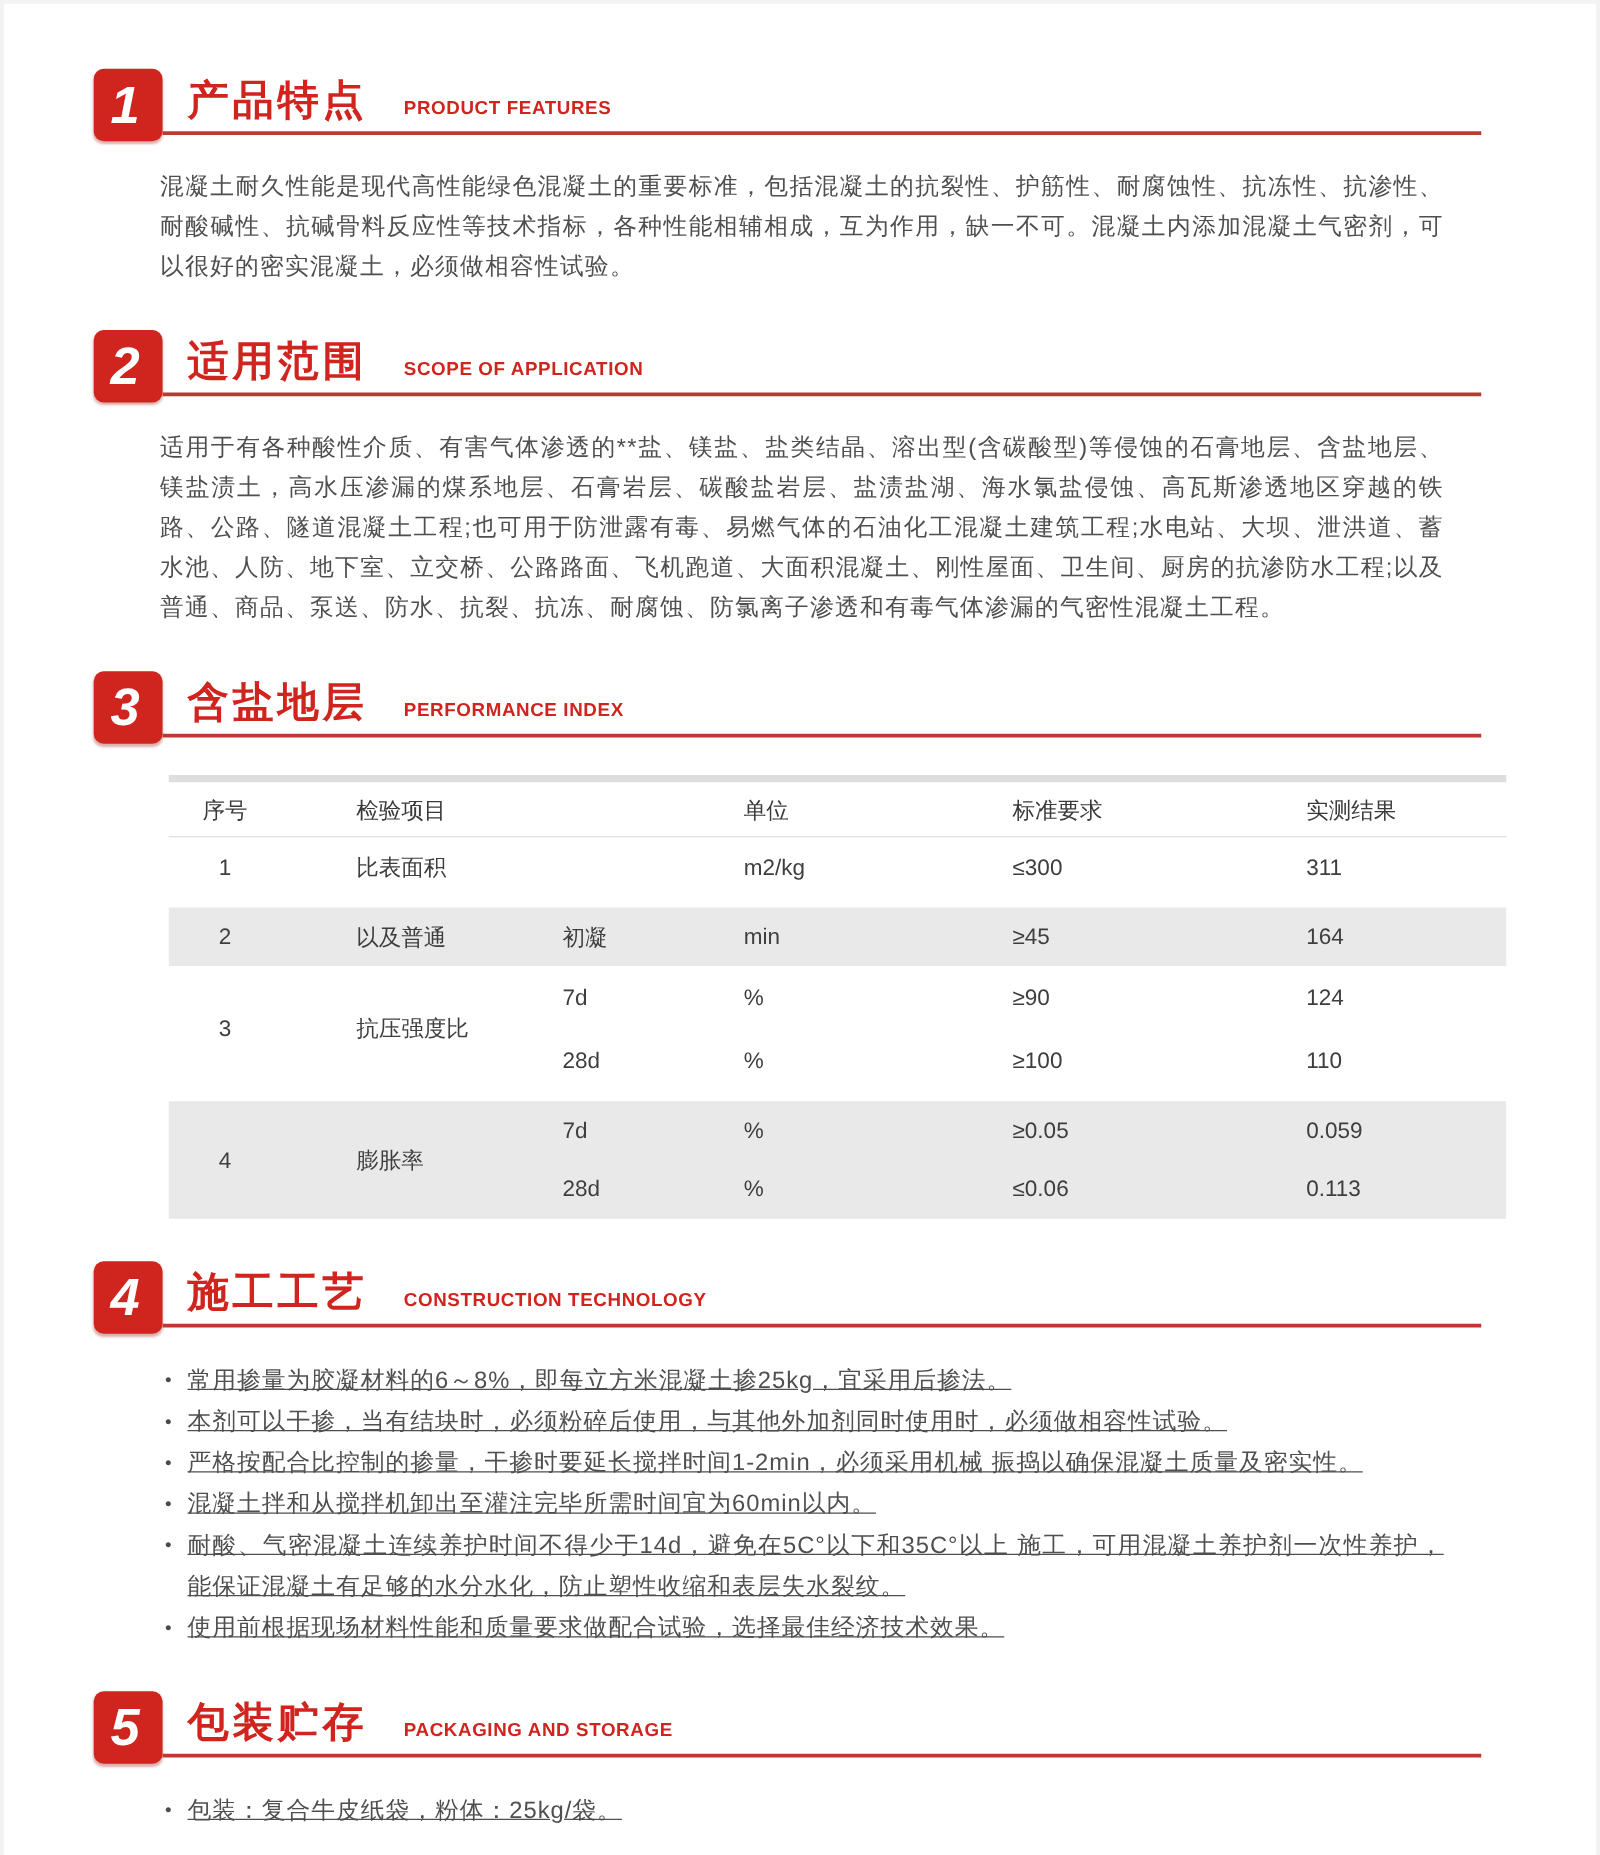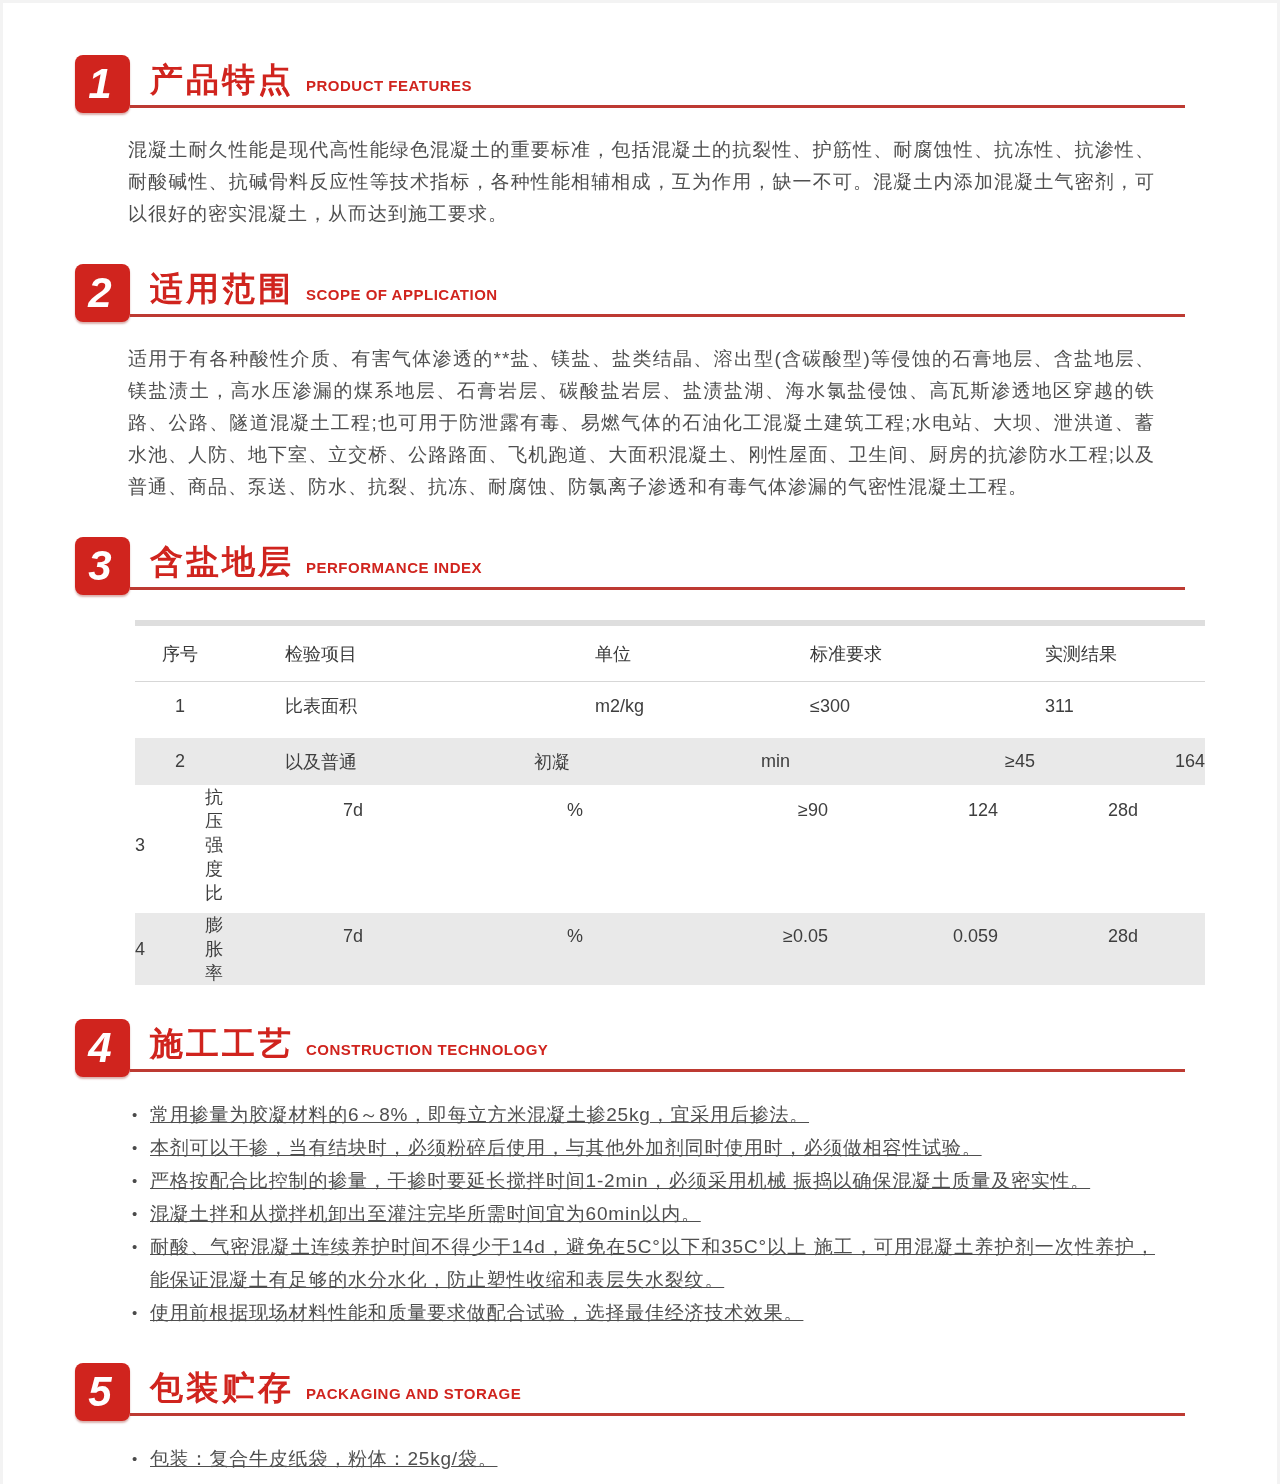--- a/index.html
+++ b/index.html
@@ -28,51 +28,52 @@
     box-shadow:0 2px 2px rgba(150,30,20,.35);
   }
   .badge span{
     color:#fff;font-size:42px;font-weight:bold;font-style:italic;
     line-height:1;padding-right:5px;
   }
   .head-line{
     flex:1;display:flex;align-items:baseline;
     border-bottom:3px solid var(--rule);
     padding:0 0 9px 20px;
+    gap:17px;
   }
   .cn{font-size:33px;font-weight:bold;color:var(--red);letter-spacing:3px;line-height:1;}
   .en{font-size:15px;font-weight:bold;color:var(--red);margin-left:12px;letter-spacing:.5px;}
 
   
   .para{
     margin:26px 30px 0 53px;
     font-size:19px;line-height:32px;letter-spacing:1px;
     text-align:justify;color:var(--ink);
   }
 
   .sec{margin-top:0;}
   .sec + .sec{margin-top:34px;}
 
   
   .ptable{margin:30px 0 0 60px;width:1070px;font-size:18px;color:var(--tink);}
   .t-topbar{height:6px;background:#dedede;}
   .t-head{
     display:grid;grid-template-columns:90px 205px 140px 220px 245px 170px;
-    height:56px;align-items:center;background:#fff;
+    height:44px;align-items:center;background:#fff;
     border-bottom:1px solid #d7d7d7;
   }
   .t-row.single{
     display:grid;grid-template-columns:90px 205px 140px 220px 245px 170px;
     height:48px;align-items:center;background:#fff;
   }
   .t-row.double{display:flex;align-items:stretch;background:#fff;}
   .t-row.double.gray{background:var(--gray);margin-top:8px;}
   .t-row.double .c1{width:90px;display:flex;align-items:center;justify-content:center;}
   .t-row.double .c2{width:205px;display:flex;align-items:center;padding-left:60px;}
-  .subcol{flex:1;display:flex;flex-direction:row;text-align:right;}
+  .subcol{flex:1;display:flex;flex-direction:column;}
   .subrow{
     display:grid;grid-template-columns:140px 220px 245px 170px;
     height:47px;align-items:center;
   }
   .t-row.double:not(.gray) .subrow{height:50px;}
   .c1{text-align:center;}
   .c2{padding-left:60px;}
   .c3{padding-left:20px;}
   .c4{padding-left:25px;}
   .c5{padding-left:20px;}
@@ -100,21 +101,21 @@
   <section class="sec">
     <div class="sec-head">
       <div class="badge">
         <span>1</span>
       </div>
       <div class="head-line">
         <span class="cn">产品特点</span>
         <span class="en">PRODUCT FEATURES</span>
       </div>
     </div>
-    <p class="para">混凝土耐久性能是现代高性能绿色混凝土的重要标准，包括混凝土的抗裂性、护筋性、耐腐蚀性、抗冻性、抗渗性、耐酸碱性、抗碱骨料反应性等技术指标，各种性能相辅相成，互为作用，缺一不可。混凝土内添加混凝土气密剂，可以很好的密实混凝土，从而达到施工要求。</p>
+    <p class="para">混凝土耐久性能是现代高性能绿色混凝土的重要标准，包括混凝土的抗裂性、护筋性、耐腐蚀性、抗冻性、抗渗性、耐酸碱性、抗碱骨料反应性等技术指标，各种性能相辅相成，互为作用，缺一不可。混凝土内添加混凝土气密剂，可以很好的密实混凝土，必须做相容性试验。</p>
   </section>
 
   <section class="sec">
     <div class="sec-head">
       <div class="badge">
         <span>2</span>
       </div>
       <div class="head-line">
         <span class="cn">适用范围</span>
         <span class="en">SCOPE OF APPLICATION</span>

